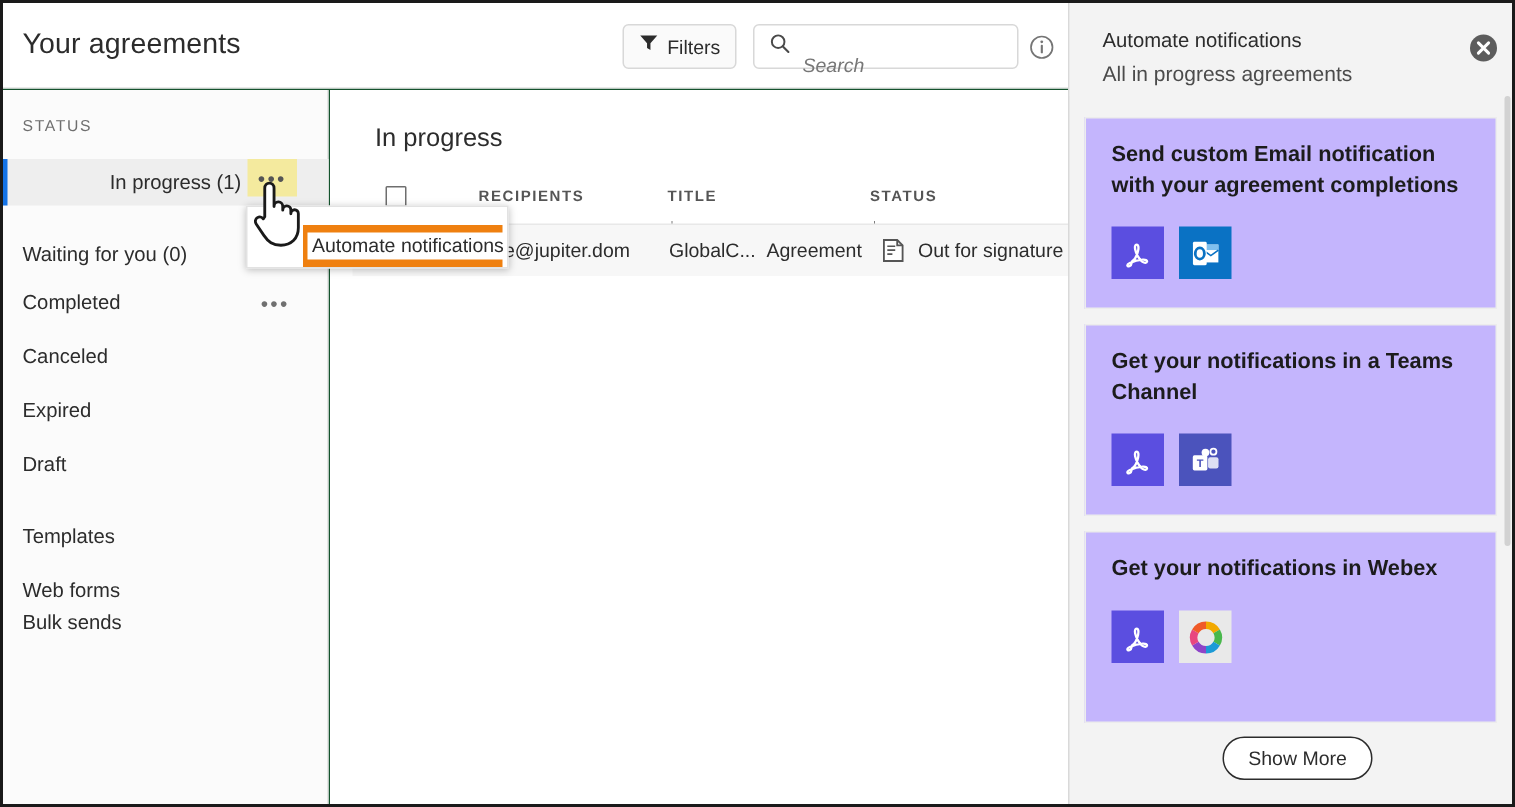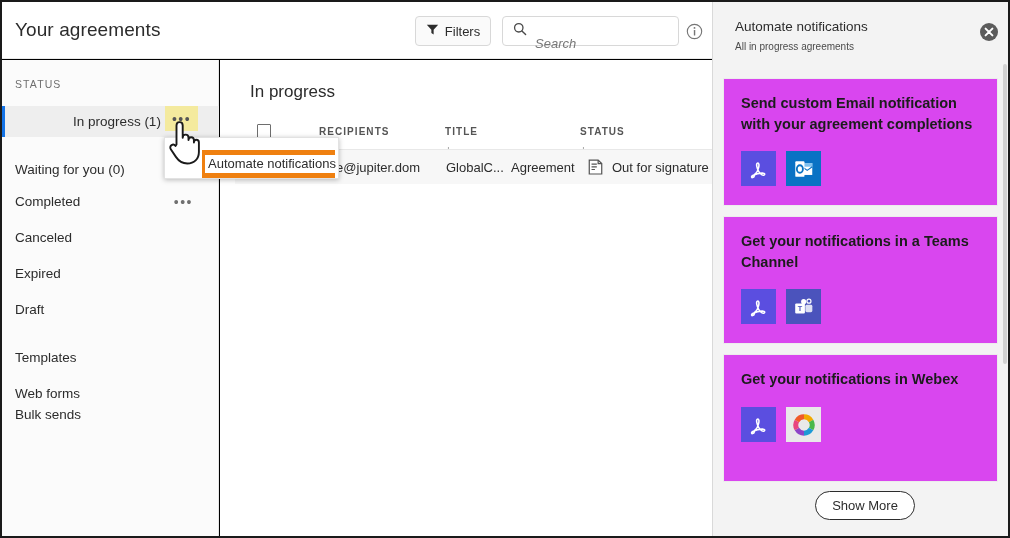--- a/index.html
+++ b/index.html
@@ -14,21 +14,21 @@
     overflow: hidden;
     background: #ffffff;
     border: 2px solid #1a1a1a;
   }
 
   
   #main-area {
     position: absolute;
     left: 0; top: 0;
     width: 710px; height: 534px;
-    background: #000000;
+    background: #14532d;
   }
 
   
   #top-header {
     position: absolute; left: 0; top: 0;
     width: 710px; height: 57px;
     background: #ffffff;
     border-bottom: 1px solid #eaeaea;
   }
   #page-title {
@@ -211,31 +211,31 @@
     position: absolute; left: 0; top: 0;
     width: 296px; height: 62px;
     background: #f3f3f3;
   }
   #panel-title {
     position: absolute; left: 22px; top: 17px;
     font-size: 13.5px; color: #2c2c2c;
   }
   #panel-subtitle {
     position: absolute; left: 22px; top: 39px;
-    font-size: 10px; color: #4b4b4b;
+    font-size: 14px; color: #4b4b4b;
   }
   #panel-close-btn {
     position: absolute; left: 266px; top: 20px;
     width: 20px; height: 20px; cursor: pointer;
   }
 
   .card {
     position: absolute; left: 10px;
     width: 275px;
-    background: #d946ef;
+    background: #c4b5fd;
     border: 1px solid #ececec;
   }
   .card-title {
     position: absolute; left: 17px; top: 14px;
     width: 248px;
     font-size: 14.5px; font-weight: 700; color: #1c1c1c;
     line-height: 1.42;
   }
   .card-icons {
     position: absolute; left: 17px;

